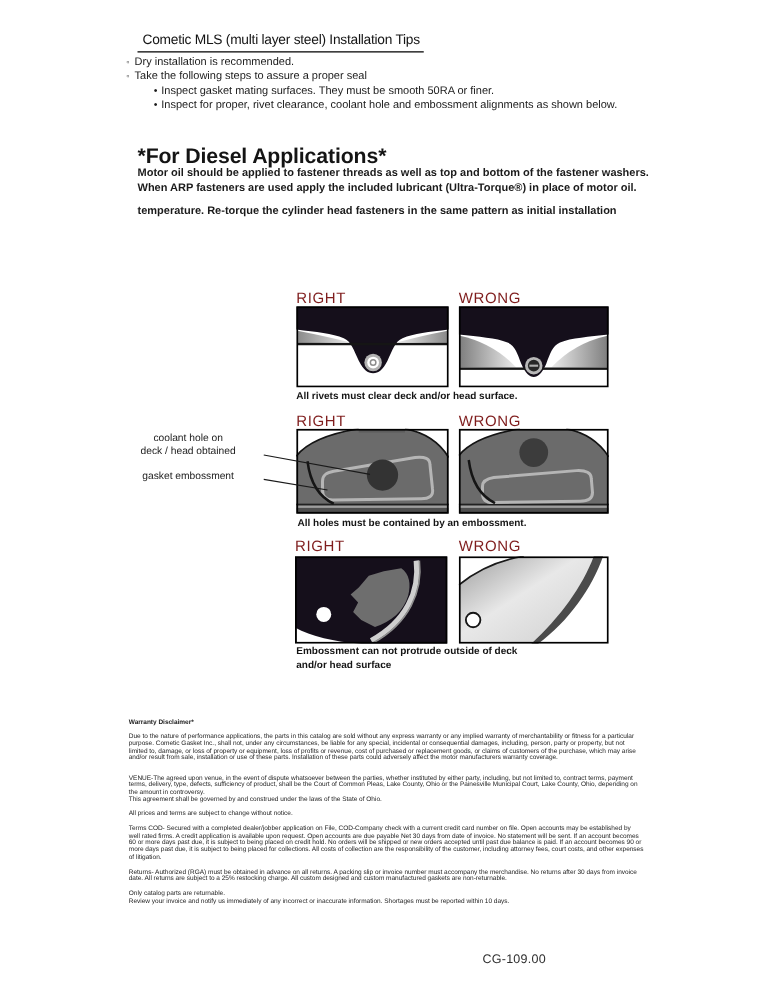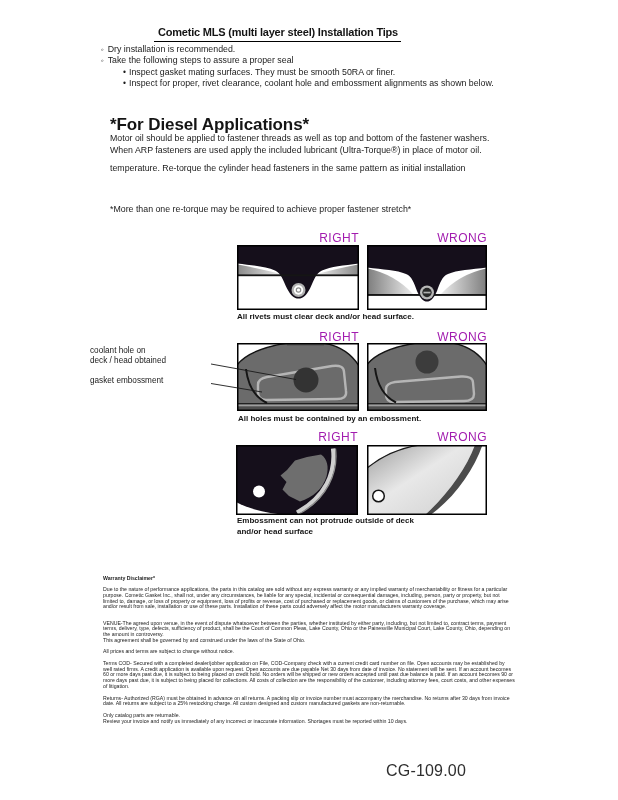--- a/index.html
+++ b/index.html
@@ -4,57 +4,57 @@
 <style>
   html,body{margin:0;padding:0;background:#ffffff;}
   .page{
     position:relative;width:618px;height:800px;background:#fff;
     font-family:"Liberation Sans","DejaVu Sans",sans-serif;color:#1c1c1c;overflow:hidden;
   }
   .abs{position:absolute;}
 
   
   .doc-title{
-    left:110px;top:26px;font-size:11px;font-weight:bold;letter-spacing:-0.2px;
-    border-bottom:1.4px solid #000;padding:0 3px 2.5px 4px;white-space:nowrap;color:#141414;margin-left:44px;
+    left:110px;top:26px;font-size:11px;font-weight:normal;letter-spacing:-0.2px;
+    border-bottom:1.4px solid #000;padding:0 3px 2.5px 4px;white-space:nowrap;color:#141414;
   }
 
   
   .intro-list{left:101px;top:44px;font-size:8.8px;line-height:11.4px;color:#1b1b1b;}
   .bullet-row{white-space:nowrap;}
   .bullet-row::before{content:"◦";font-size:7.5px;margin-right:4px;position:relative;top:-0.5px;}
   .subbullet-row{white-space:nowrap;margin-left:22px;}
   .subbullet-row::before{content:"•";font-size:8.5px;margin-right:3px;}
 
   
   .section-heading{left:110px;top:115px;font-size:17px;font-weight:bold;letter-spacing:-0.1px;white-space:nowrap;color:#141414;}
   .para{font-size:8.8px;line-height:11.5px;color:#1b1b1b;}
-  .para div{white-space:nowrap;}
+  .para div{white-space:nowrap;font-weight:bold;}
   .p1{left:110px;top:133px;}
   .p2{left:110px;top:162.5px;}
   .pnote{left:110px;top:203.5px;}
 
   
-  .dg-label{font-size:12px;letter-spacing:0.5px;text-align:right;color:#a21caf;white-space:nowrap;}
+  .dg-label{font-size:12px;letter-spacing:0.5px;text-align:left;color:#7f1d1d;white-space:nowrap;}
   .dg-caption{font-size:8px;font-weight:bold;color:#151515;white-space:nowrap;}
   .dg-caption2{font-size:8px;font-weight:bold;color:#151515;line-height:10.5px;width:210px;}
   .dg-box{position:absolute;}
   .dg-box svg{display:block;}
 
   
-  .ann{font-size:8.2px;color:#1b1b1b;text-align:left;left:90px;width:121px;white-space:nowrap;}
+  .ann{font-size:8.2px;color:#1b1b1b;text-align:center;left:90px;width:121px;white-space:nowrap;}
 
   
   .fine{left:103px;top:576px;width:412px;font-size:5.2px;line-height:5.7px;color:#232323;}
   .fine .fp-head{font-weight:bold;margin-bottom:5.5px;}
   .fine p{margin:0 0 6px 0;}
   .fine p.mb-big{margin-bottom:10.5px;}
   .fine p.mb-none{margin-bottom:0;}
 
-  .footer-code{left:386px;top:762px;font-size:16px;color:#2e2e2e;letter-spacing:0.2px;white-space:nowrap;}
+  .footer-code{left:386px;top:762px;font-size:10px;color:#2e2e2e;letter-spacing:0.2px;white-space:nowrap;}
 </style>
 </head>
 <body>
 
 <div class="page">
 
   <div class="abs doc-title">Cometic MLS (multi layer steel) Installation Tips</div>
 
   <div class="abs intro-list">
     <div class="bullet-row"><span>Dry installation is recommended.</span></div>
@@ -63,23 +63,20 @@
     <div class="subbullet-row"><span>Inspect for proper, rivet clearance, coolant hole and embossment alignments as shown below.</span></div>
   </div>
 
   <div class="abs section-heading">*For Diesel Applications*</div>
   <div class="abs para p1">
     <div>Motor oil should be applied to fastener threads as well as top and bottom of the fastener washers.</div>
     <div>When ARP fasteners are used apply the included lubricant (Ultra-Torque®) in place of motor oil.</div>
   </div>
   <div class="abs para p2">
     <div>temperature. Re-torque the cylinder head fasteners in the same pattern as initial installation</div>
-  </div>
-  <div class="abs para pnote">
-    <div>*More than one re-torque may be required to achieve proper fastener stretch*</div>
   </div>
 
   <div class="abs dg-label" style="left:237px;top:231px;width:122px">RIGHT</div>
   <div class="abs dg-label" style="left:367px;top:231px;width:120px">WRONG</div>
 
   <div class="dg-box" style="left:237px;top:245px">
     <svg width="122" height="65" viewBox="0 0 122 65">
       <defs>
         <linearGradient id="w1l" x1="0" y1="0" x2="1" y2="0">
             <stop offset="0" stop-color="#8a8a8a"></stop>

